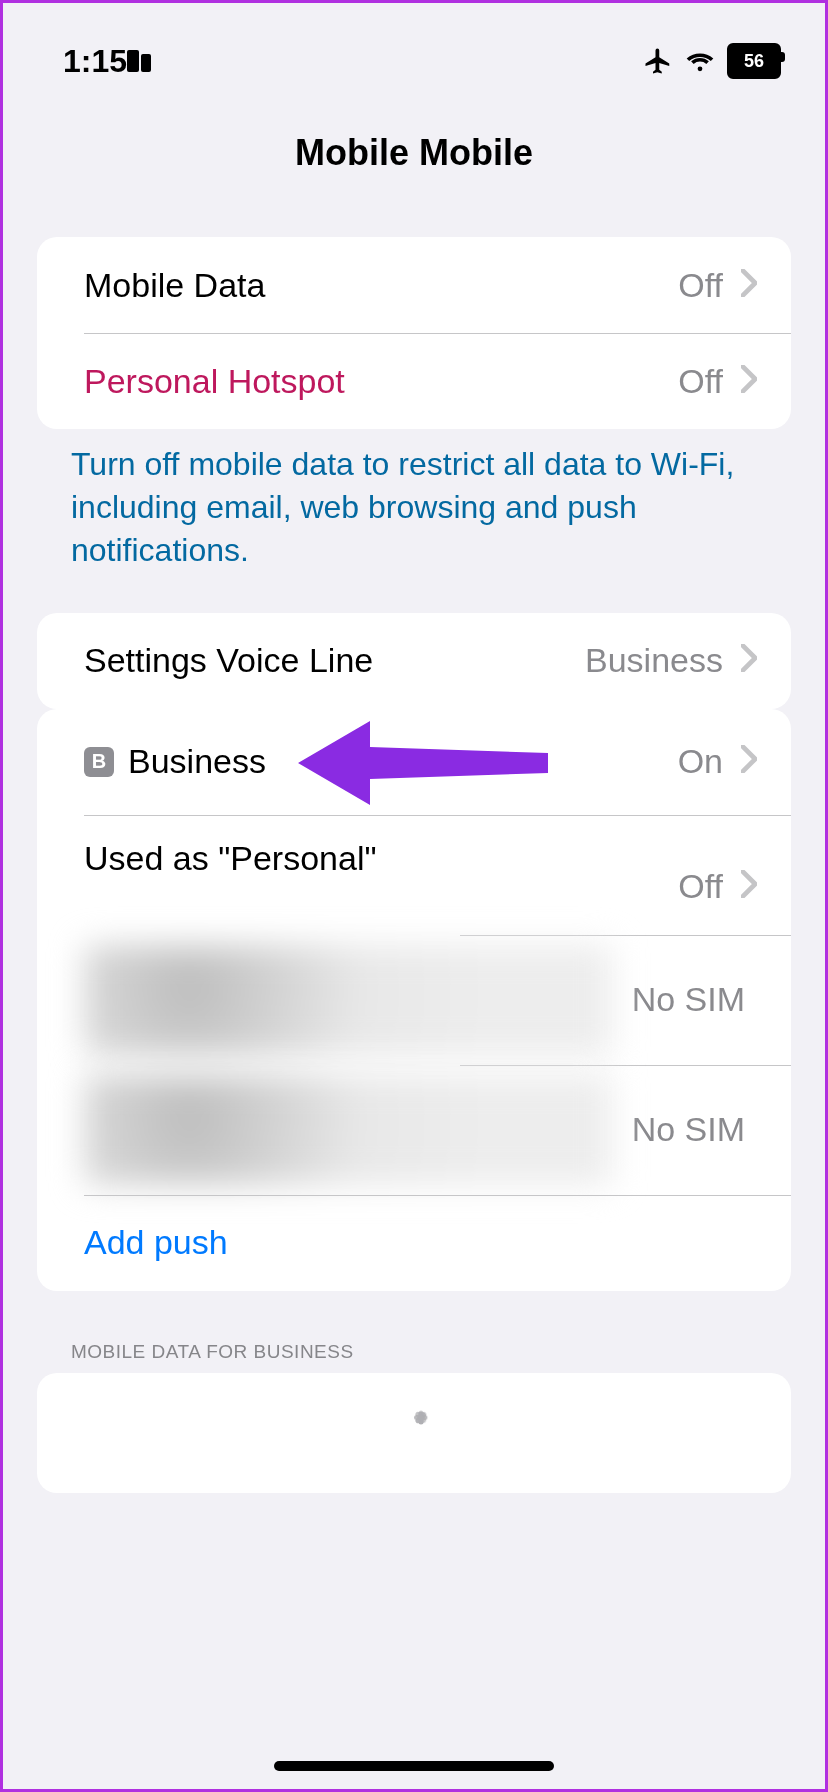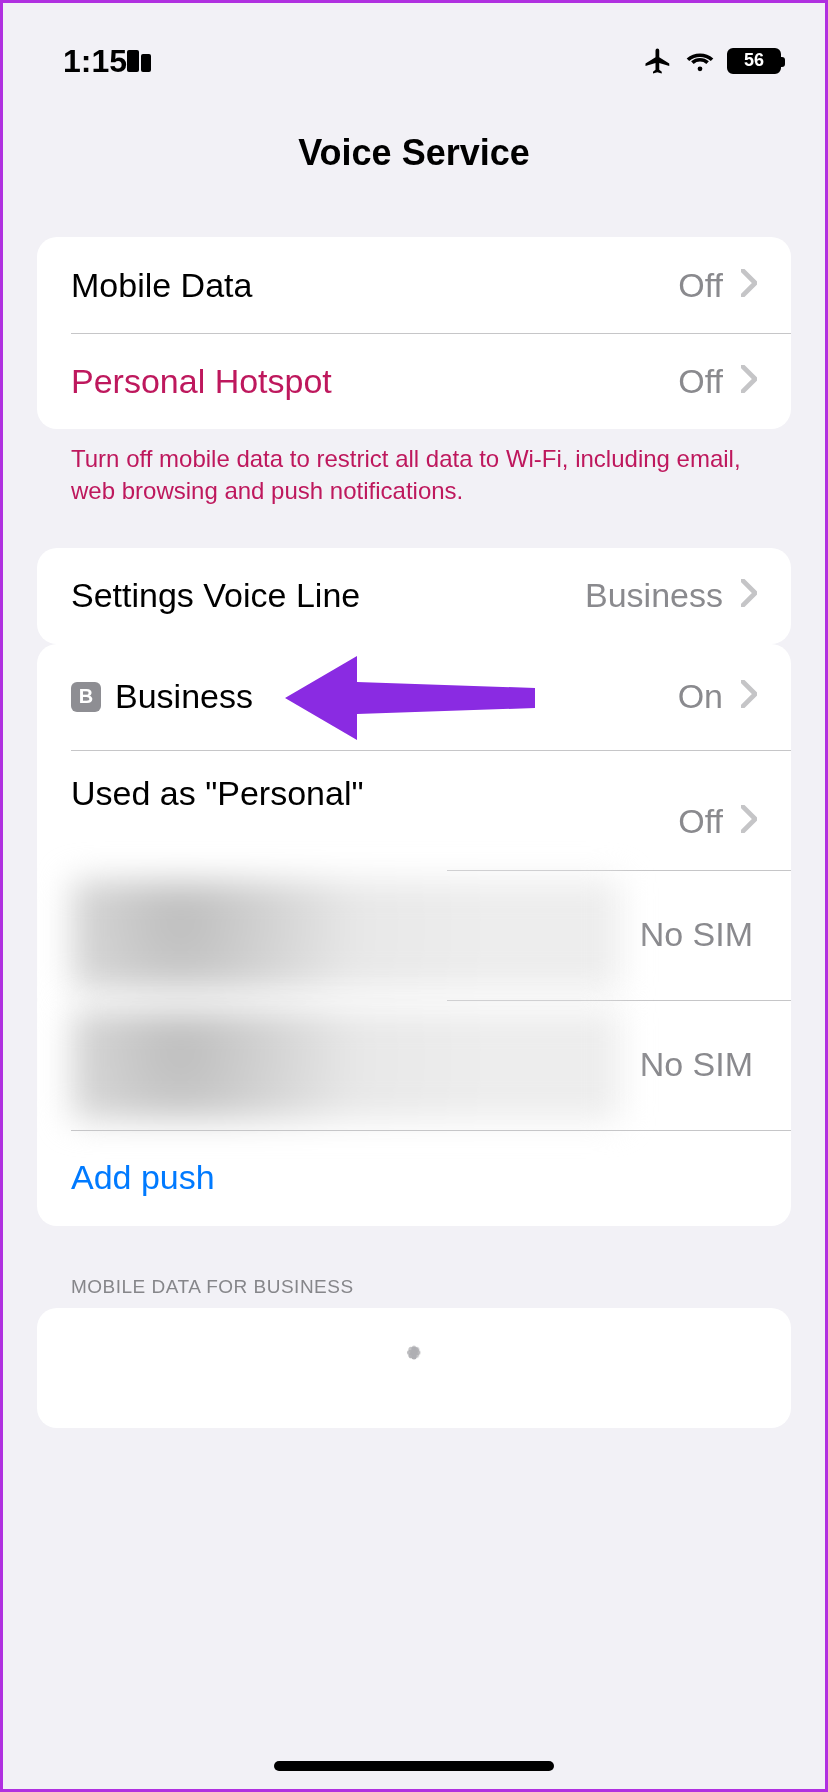--- a/index.html
+++ b/index.html
@@ -27,23 +27,23 @@
     .dual-sim-icon {
       display: inline-flex; gap: 2px;
     }
     .dual-sim-icon span {
       width: 12px; height: 22px; background:#000; border-radius:2px;
     }
     .dual-sim-icon span:last-child { width:10px; height:18px; margin-top:4px;}
     .airplane-icon svg, .wifi-icon svg { display:block; }
     .battery {
       position: relative;
-      width: 54px; height: 26px;
+      width: 54px; height: 36px;
       border: 2px solid #000; border-radius: 6px;
-      display:flex; align-items:flex-start; justify-content:flex-start;
+      display:flex; align-items:center; justify-content:flex-start;
       background:#000;
     }
     .battery::after {
       content:""; position:absolute; right:-6px; top:7px;
       width:4px; height:10px; background:#000; border-radius:0 3px 3px 0;
     }
     .battery .fill { width:56%; height:100%; background:#000; border-radius:4px 0 0 4px;}
     .battery .pct { position:absolute; left:0; right:0; text-align:center; font-size:18px; font-weight:700; color:#fff;}
 
     
@@ -70,20 +70,21 @@
       font-weight: 600;
     }
 
     
     .content { padding: 0 34px; }
     .group {
       background: #fff;
       border-radius: 20px;
       overflow: hidden;
       margin-top: 40px;
+      padding-left: 13px;
     }
     .group.first { margin-top: 34px; }
     .cell {
       min-height: 96px;
       display: flex;
       align-items: center;
       padding: 0 34px;
       font-size: 34px;
       position: relative;
     }
@@ -92,22 +93,22 @@
       position:absolute; top:0; left:34px; right:0;
       height:1px; background:#c6c6c8;
     }
     .cell .label { flex: 1; color:#000; }
     .cell .value { color:#8a8a8e; font-size:34px; margin-right: 18px; }
     .cell.disabled .label { color:#be185d; }
     .cell .chevron { color:#c5c5c7; }
 
     .footer-text {
       padding: 14px 34px 0 34px;
-      color:#be185d;
-      font-size: 24px;
+      color:#0369a1;
+      font-size: 32px;
       line-height: 1.35;
     }
     .header-text {
       padding: 50px 34px 10px 34px;
       color:#86868a;
       font-size: 30px;
     }
     .header-text.upper { text-transform: uppercase; letter-spacing: 0.5px; font-size:19px;}
 
     .sim-badge {
@@ -127,21 +128,21 @@
       flex:1;
       height: 110px;
       filter: blur(16px);
       background: radial-gradient(circle at 20% 40%, #bdbdbd 0, #e8e8e8 40%, #ededed 70%);
       border-radius: 8px;
       margin-right: 20px;
     }
     .cell.blurred-left { min-height: 130px; }
     .cell.blurred-left::before { left: 410px !important; }
 
-    .cell.nosim .value { margin-right:4px; font-size:34px;}
+    .cell.nosim .value { margin-right:12px; font-size:34px;}
 
     .cell.link { color:#007aff; }
     .cell.link .label { color:#007aff; }
 
     
     .arrow-annot {
       position: absolute;
       left: 248px; top: -6px;
       pointer-events: none;
     }
@@ -191,21 +192,21 @@
         </svg>
     </span>
     <span class="battery">
       <span class="fill"></span>
       <span class="pct">56</span>
     </span>
   </div>
 </div>
 
 <div class="nav-bar">
-  <div class="nav-title">Voice Service</div>
+  <div class="nav-title">Mobile Mobile</div>
 </div>
 
 <div class="content">
 
   <div class="group first">
     <div class="cell">
       <span class="label">Mobile Data</span>
       <span class="value">Off</span>
       <span class="chevron">
         <svg width="16" height="28" viewBox="0 0 10 18" fill="none" stroke="#c5c5c7" stroke-width="3" stroke-linecap="round" stroke-linejoin="round">

